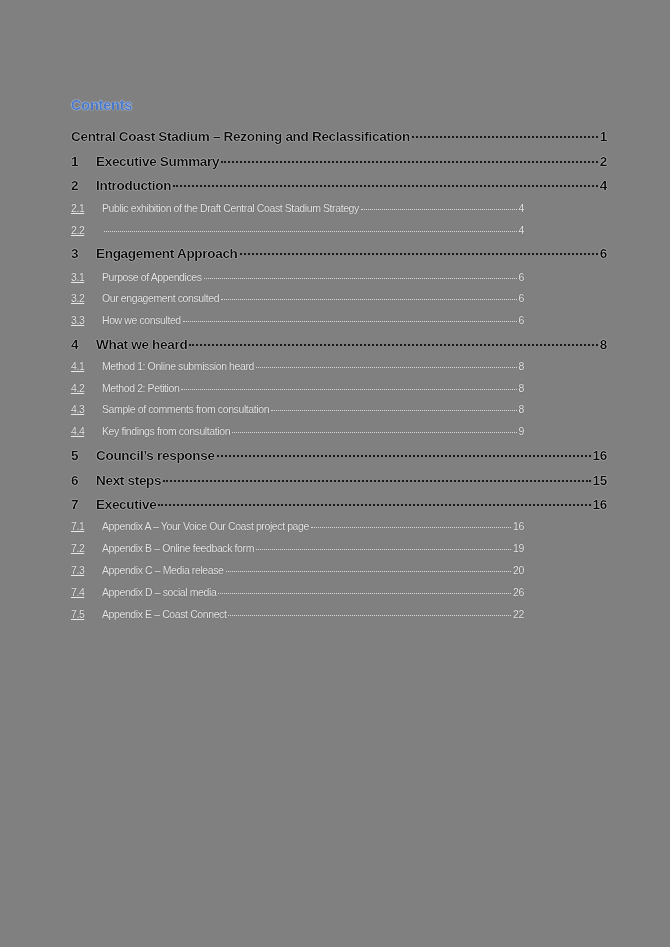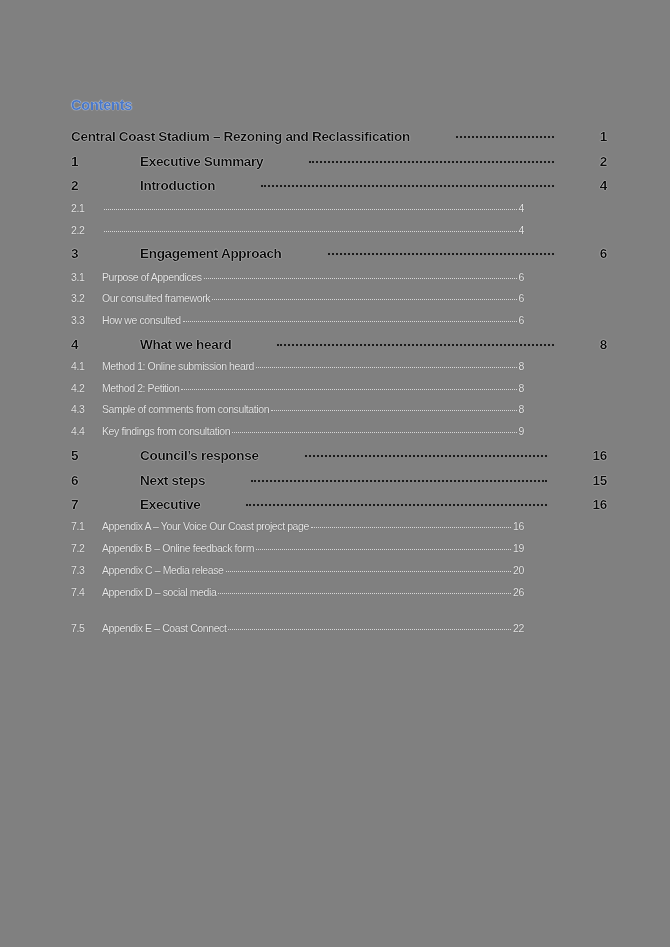--- a/index.html
+++ b/index.html
@@ -70,34 +70,33 @@
     }
 
     
     .lvl0, .lvl1 {
       color: #0a0a0a;
       font-weight: bold;
       font-size: 13.5px;
       width: 536px;
       text-shadow: 0 0 1px #ffffff, 0 0 1px #ffffff;
       letter-spacing: -0.3px;
-      gap: 44px;
     }
     .lvl0 .leader, .lvl1 .leader { color: #1a1a1a; }
     .lvl1 .num { width: 25px; }
 
     
     .lvl2 {
       color: #e8e8e8;
       font-size: 10.5px;
       width: 453px;
       letter-spacing: -0.4px;
       text-shadow: 0 0 1px #3a3a3a;
     }
-    .lvl2 .num { width: 31px; }
+    .lvl2 .num { width: 31px; text-decoration: underline; }
     .lvl2 .leader { color: #d8d8d8; }
     .lvl2 .leader::before { border-bottom-width: 1px; bottom: 2px; }
   </style>
 </head>
 <body>
 
 <div class="page">
   <div class="toc-heading">Contents</div>
 
   <div class="toc-list">
@@ -117,20 +116,21 @@
 
     <div class="toc-entry lvl1" style="top:176px">
       <span class="num">2</span>
       <span class="title">Introduction</span>
       <span class="leader"></span>
       <span class="page-num">4</span>
     </div>
 
     <div class="toc-entry lvl2" style="top:201px">
       <span class="num">2.1</span>
+      <span class="title">Public exhibition of the Draft Central Coast Stadium Strategy</span>
       <span class="leader"></span>
       <span class="page-num">4</span>
     </div>
 
     <div class="toc-entry lvl2" style="top:223px">
       <span class="num">2.2</span>
       <span class="leader"></span>
       <span class="page-num">4</span>
     </div>
 
@@ -143,21 +143,21 @@
 
     <div class="toc-entry lvl2" style="top:270px">
       <span class="num">3.1</span>
       <span class="title">Purpose of Appendices</span>
       <span class="leader"></span>
       <span class="page-num">6</span>
     </div>
 
     <div class="toc-entry lvl2" style="top:291px">
       <span class="num">3.2</span>
-      <span class="title">Our consulted framework</span>
+      <span class="title">Our engagement consulted</span>
       <span class="leader"></span>
       <span class="page-num">6</span>
     </div>
 
     <div class="toc-entry lvl2" style="top:313px">
       <span class="num">3.3</span>
       <span class="title">How we consulted</span>
       <span class="leader"></span>
       <span class="page-num">6</span>
     </div>
@@ -239,21 +239,21 @@
       <span class="page-num">20</span>
     </div>
 
     <div class="toc-entry lvl2" style="top:585px">
       <span class="num">7.4</span>
       <span class="title">Appendix D – social media</span>
       <span class="leader"></span>
       <span class="page-num">26</span>
     </div>
 
-    <div class="toc-entry lvl2" style="top:621px">
+    <div class="toc-entry lvl2" style="top:607px">
       <span class="num">7.5</span>
       <span class="title">Appendix E – Coast Connect</span>
       <span class="leader"></span>
       <span class="page-num">22</span>
     </div>
 
   </div>
 </div>
 
 </body></html>

